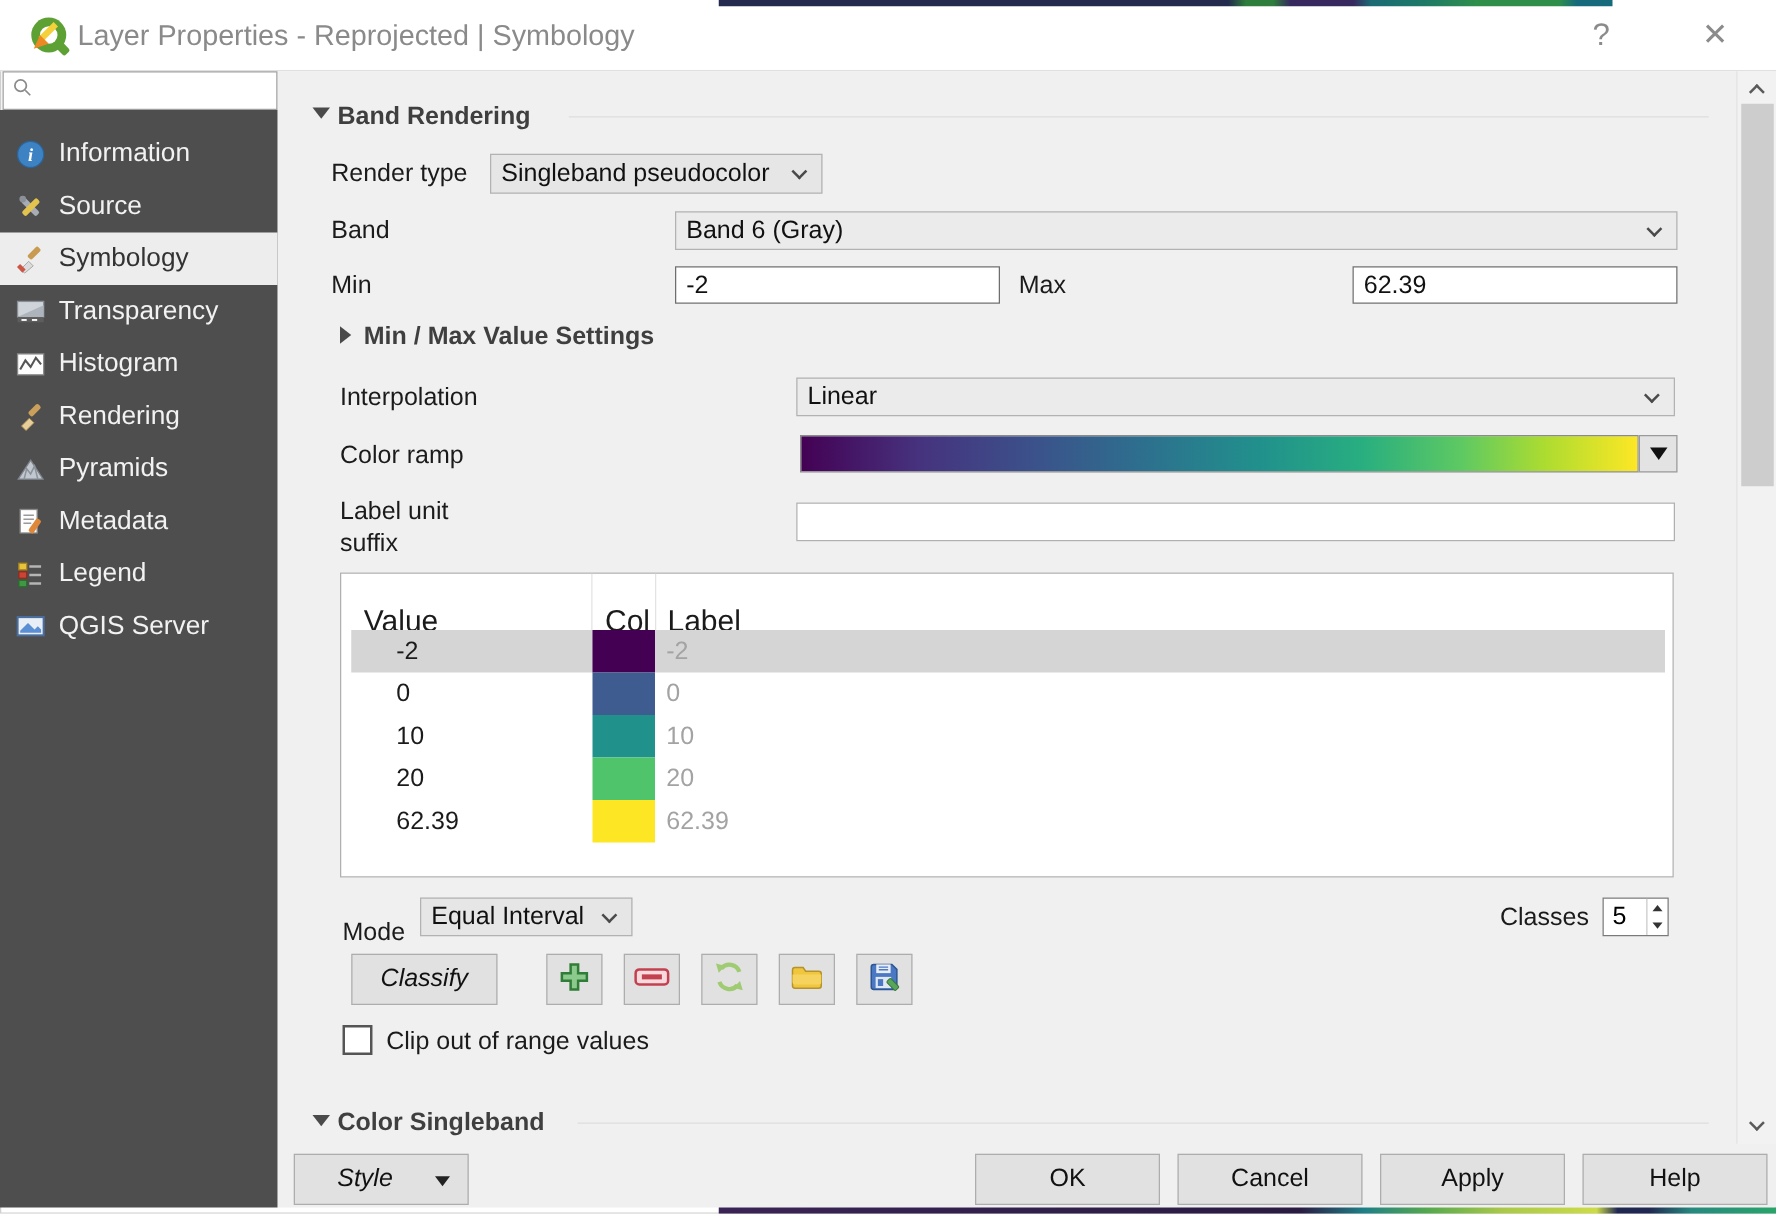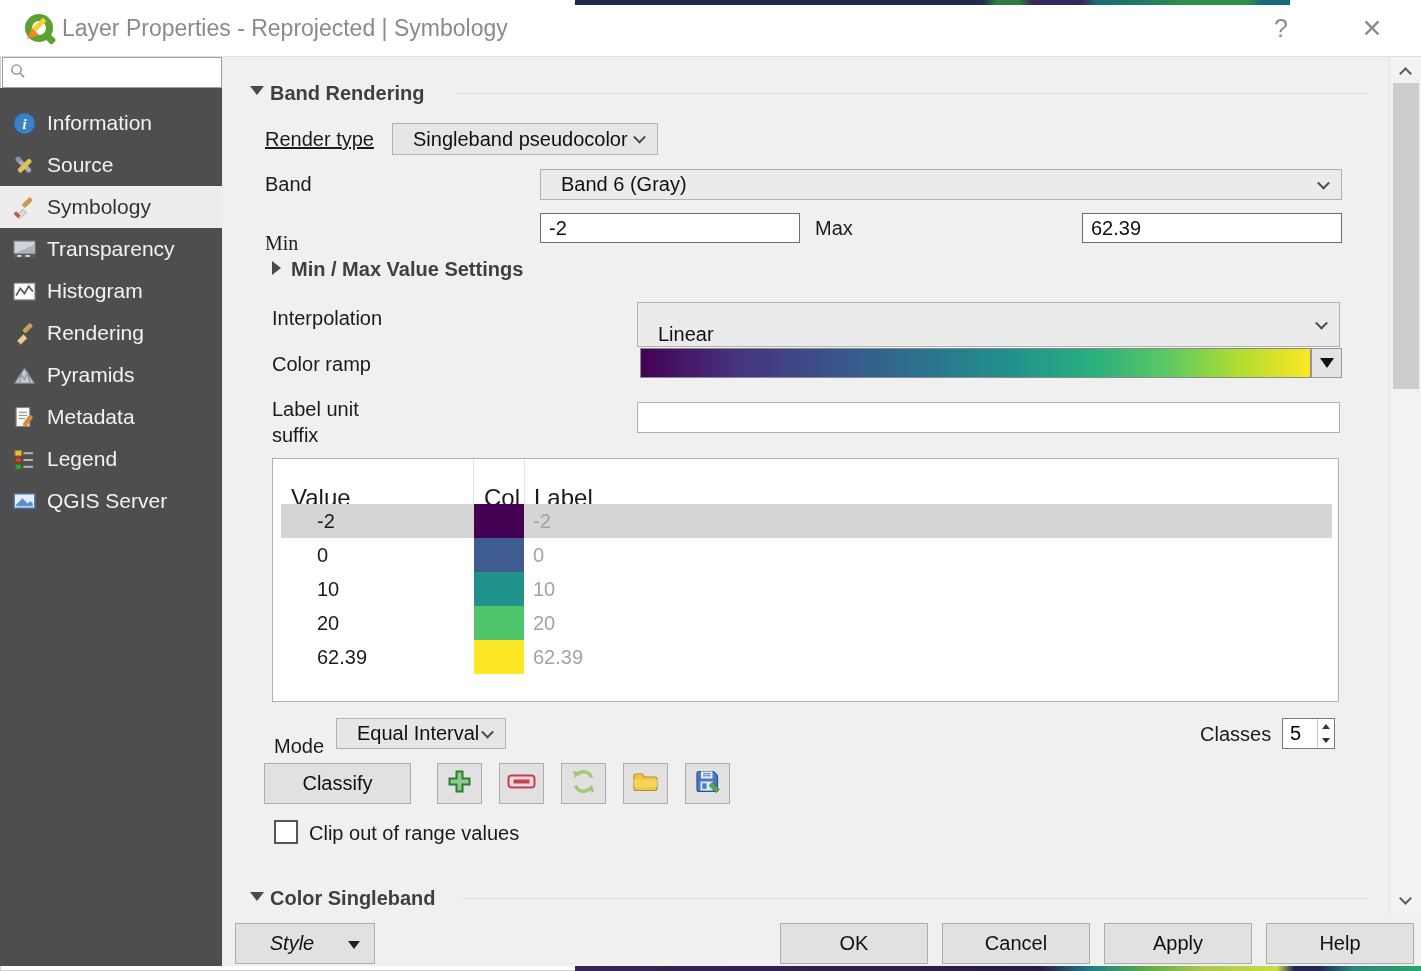--- a/index.html
+++ b/index.html
@@ -29,21 +29,21 @@
   
   .content-bg { left:222px; top:57px; width:1199px; height:909px; background:#f0f0f0; }
 
   .lbl { font-size:20px; color:#1b1b1b; }
   .sec-head { font-size:20px; font-weight:bold; color:#3f3f3f; }
   .rule { height:1px; background:#ddd; }
 
   .tri-down { width:0; height:0; border-left:7px solid transparent; border-right:7px solid transparent; border-top:9px solid #4a4a4a; }
   .tri-right { width:0; height:0; border-top:7px solid transparent; border-bottom:7px solid transparent; border-left:9px solid #4a4a4a; }
 
-  .combo { background:#e6e6e6; border:1px solid #b2b2b2; font-size:20px; color:#111; display:flex; align-items:center; padding:0 14px 0 20px; position:absolute; }
+  .combo { background:#e6e6e6; border:1px solid #b2b2b2; font-size:20px; color:#111; display:flex; align-items:center; padding:0 14px 0 8px; position:absolute; }
   .combo .chev { position:absolute; right:13px; top:50%; width:9px; height:9px; border-right:2px solid #4a4a4a; border-bottom:2px solid #4a4a4a; transform:translateY(-70%) rotate(45deg); }
   .tinput { background:#fff; border:1px solid #6e6e6e; font-size:20px; color:#111; padding:0 8px; position:absolute; }
   .tinput-light { border:1px solid #b0b0b0; }
 
   .ramp { border:1px solid #8a8a8a;
     background:linear-gradient(90deg,#440154 0%,#46327e 14%,#3b528b 28%,#2c728e 42%,#21918c 55%,#28ae80 67%,#5ec962 79%,#addc30 89%,#fde725 100%); }
   .ramp-btn { background:#e3e3e3; border:1px solid #9a9a9a; display:flex; align-items:center; justify-content:center; }
   .ramp-btn .bt { width:0; height:0; border-left:7px solid transparent; border-right:7px solid transparent; border-top:10px solid #111; }
 
   .ctable { background:#fff; border:1px solid #b0b0b0; }
@@ -212,42 +212,42 @@
           </svg>
       </span>
       <span>QGIS Server</span>
     </div>
   </div>
 
   <span class="abs tri-down" style="left:250px;top:86px;"></span>
   <span class="abs sec-head" style="left:270px;top:82px;">Band Rendering</span>
   <div class="abs rule" style="left:455px;top:93px;width:912px;"></div>
 
-  <span class="abs lbl" style="left:265px;top:128px;text-decoration:underline;">Render type</span>
+  <span class="abs lbl" style="left:265px;top:128px;">Render type</span>
   <div class="combo" style="left:392px;top:123px;width:266px;height:32px;">
     <span>Singleband pseudocolor</span>
     <span class="chev"></span>
   </div>
 
   <span class="abs lbl" style="left:265px;top:173px;">Band</span>
   <div class="combo" style="left:540px;top:169px;width:802px;height:31px;background:#ebebeb;">
     <span>Band 6 (Gray)</span>
     <span class="chev"></span>
   </div>
 
-  <span class="abs lbl" style="left:265px;top:232px;font-family:Liberation Serif, serif;">Min</span>
+  <span class="abs lbl" style="left:265px;top:217px;">Min</span>
   <input class="tinput" style="left: 540px; top: 213px; width: 260px; height: 30px;" value="-2">
   <span class="abs lbl" style="left:815px;top:217px;">Max</span>
   <input class="tinput" style="left: 1082px; top: 213px; width: 260px; height: 30px;" value="62.39">
 
   <span class="abs tri-right" style="left:272px;top:261px;"></span>
   <span class="abs sec-head" style="left:291px;top:258px;">Min / Max Value Settings</span>
 
   <span class="abs lbl" style="left:272px;top:307px;">Interpolation</span>
-  <div class="combo" style="left:637px;top:302px;width:703px;height:45px;background:#ebebeb;align-items:flex-end;">
+  <div class="combo" style="left:637px;top:302px;width:703px;height:31px;background:#ebebeb;">
     <span>Linear</span>
     <span class="chev"></span>
   </div>
 
   <span class="abs lbl" style="left:272px;top:353px;">Color ramp</span>
   <div class="abs ramp" style="left:640px;top:348px;width:671px;height:30px;"></div>
   <div class="abs ramp-btn" style="left:1311px;top:348px;width:31px;height:30px;">
     <span class="bt"></span>
   </div>
 
@@ -300,21 +300,21 @@
     <span class="arrows">
       <div>
           <span class="mini-up"></span>
         </div>
       <div>
           <span class="mini-down"></span>
         </div>
     </span>
   </div>
 
-  <div class="btn" style="left:264px;top:763px;width:147px;height:41px;">Classify</div>
+  <div class="btn" style="left:281px;top:763px;width:117px;height:41px;font-style:italic;">Classify</div>
   <div class="iconbtn" style="left:437px;top:763px;width:45px;height:41px;">
     <span>
       <svg width="27" height="27" viewBox="0 0 27 27">
           <path d="M10.5 3.5 h6 v7 h7 v6 h-7 v7 h-6 v-7 h-7 v-6 h7 z" fill="#8cc98c" stroke="#2f7d36" stroke-width="2"></path>
         </svg>
     </span>
   </div>
   <div class="iconbtn" style="left:499px;top:763px;width:45px;height:41px;">
     <span>
       <svg width="29" height="15" viewBox="0 0 29 15">

